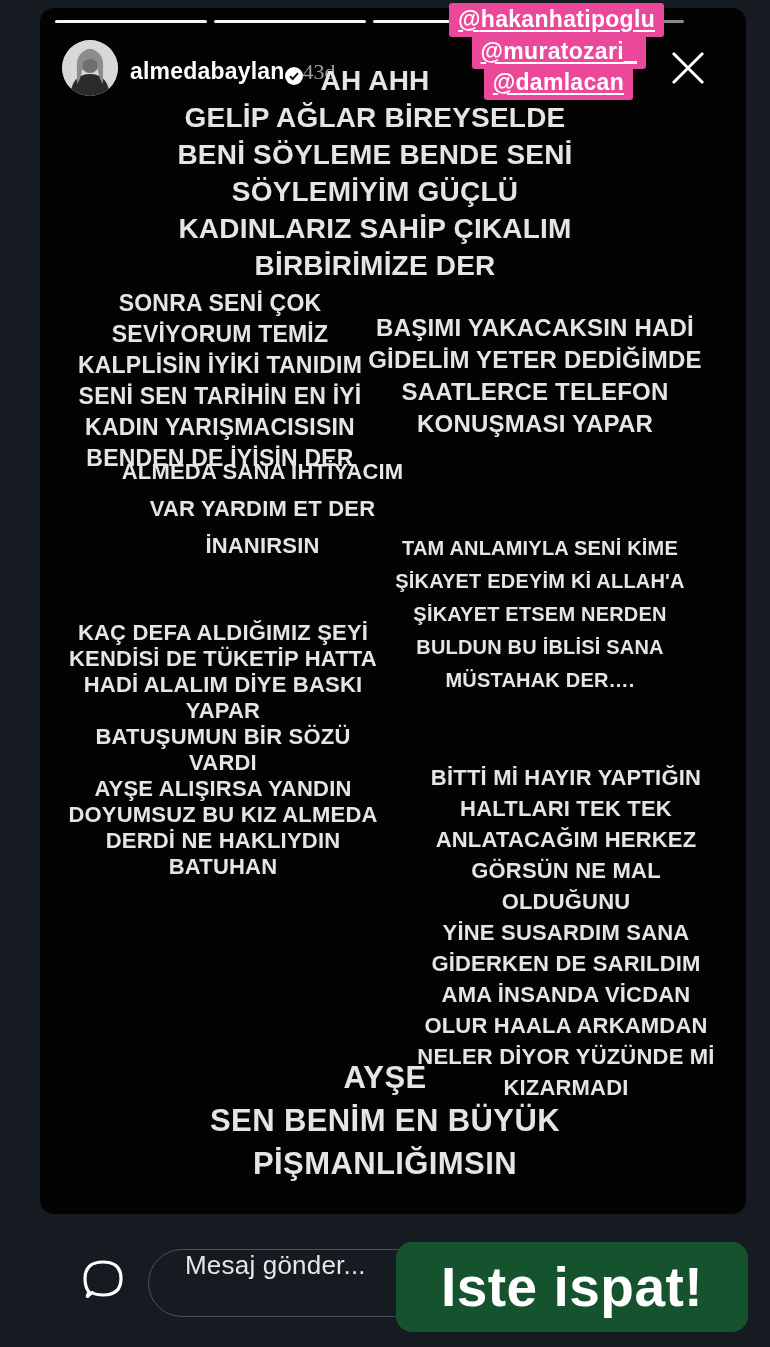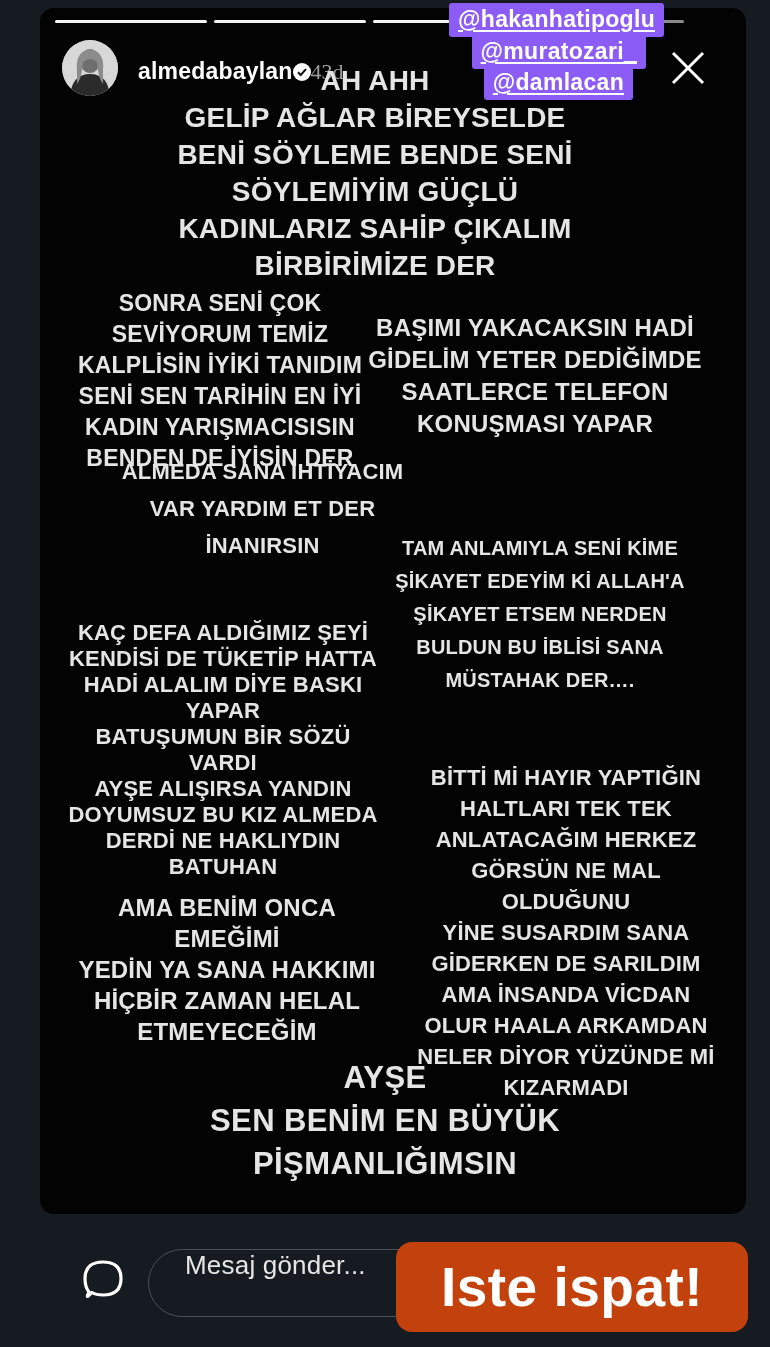--- a/index.html
+++ b/index.html
@@ -9,28 +9,28 @@
     background:#030303;border-radius:14px;}
   
   .progress{position:absolute;left:55px;top:20px;display:flex;gap:7px;z-index:3;}
   .progress .seg{width:152px;height:3px;border-radius:2px;background:#f5f5f5;}
   .progress .seg.dim{background:#8a8a8a;}
   
   #avatar{position:absolute;left:62px;top:40px;width:56px;height:56px;border-radius:50%;
     background:radial-gradient(circle at 50% 38%,#e9e9e9 0%,#cfcfcf 55%,#9a9a9a 100%);
     overflow:hidden;z-index:4;}
   #avatar svg{display:block;}
-  .header-row{position:absolute;left:138px;top:58px;display:flex;align-items:center;z-index:2;}
+  .header-row{position:absolute;left:130px;top:58px;display:flex;align-items:flex-end;z-index:2;}
   .username{color:#fff;font-weight:700;font-size:23px;letter-spacing:.2px;}
   .badge{width:18px;height:18px;border-radius:50%;background:#fff;display:flex;
     align-items:center;justify-content:center;}
   .badge svg{display:block;}
   .timestamp{color:#9d9d9d;font-size:22px;font-weight:400;font-family:Liberation Serif, serif;}
   
-  .mention{position:absolute;background:#8b5cf6;color:#fff;font-weight:700;font-size:23px;
+  .mention{position:absolute;background:#ec4899;color:#fff;font-weight:700;font-size:23px;
     padding:3px 9px 4px;border-radius:3px;text-decoration:underline;
     text-underline-offset:3px;z-index:5;letter-spacing:.3px;}
   #mention-0{top:3px;right:106px;}
   #mention-1{top:35px;right:124px;}
   #mention-2{top:66px;right:137px;}
   
   #close-btn{position:absolute;left:666px;top:46px;width:44px;height:44px;z-index:6;cursor:pointer;}
   
   .tb{position:absolute;color:#e5e5e5;font-weight:700;text-align:center;z-index:2;
     letter-spacing:.2px;}
@@ -43,21 +43,21 @@
   #tb-bitti{left:411px;top:762px;width:310px;font-size:22px;line-height:31px;}
   #tb-ama{left:68px;top:892px;width:318px;font-size:24px;line-height:31px;}
   #tb-ayse{left:155px;top:1056px;width:460px;font-size:31px;line-height:43px;letter-spacing:.4px;}
   
   #camera-btn{position:absolute;left:78px;top:1254px;width:50px;height:50px;z-index:2;cursor:pointer;}
   #message-pill{position:absolute;left:148px;top:1249px;width:438px;height:68px;
     border:1.5px solid #4d5156;border-radius:36px;display:flex;align-items:flex-start;
     padding-left:36px;box-sizing:border-box;background:transparent;z-index:1;}
   #message-placeholder{color:#e6e6e6;font-size:26px;font-weight:400;letter-spacing:.2px;}
   #proof-sticker{position:absolute;left:396px;top:1242px;width:352px;height:90px;
-    background:#c2410c;border-radius:16px;display:flex;align-items:center;justify-content:center;
+    background:#14532d;border-radius:16px;display:flex;align-items:center;justify-content:center;
     z-index:7;}
   #proof-sticker span{color:#fff;font-weight:700;font-size:55px;letter-spacing:.5px;}
 </style>
 </head>
 <body>
 
 <div id="screen">
 
   <div id="story-frame"></div>
 
@@ -98,21 +98,20 @@
     </svg>
   </div>
 
   <div class="tb" id="tb-headline">AH AHH<br>GELİP AĞLAR BİREYSELDE<br>BENİ SÖYLEME BENDE SENİ<br>SÖYLEMİYİM GÜÇLÜ<br>KADINLARIZ SAHİP ÇIKALIM<br>BİRBİRİMİZE DER</div>
   <div class="tb" id="tb-basimi">BAŞIMI YAKACAKSIN HADİ<br>GİDELİM YETER DEDİĞİMDE<br>SAATLERCE TELEFON<br>KONUŞMASI YAPAR</div>
   <div class="tb" id="tb-sonra">SONRA SENİ ÇOK<br>SEVİYORUM  TEMİZ<br>KALPLİSİN İYİKİ TANIDIM<br>SENİ SEN TARİHİN EN İYİ<br>KADIN YARIŞMACISISIN<br>BENDEN DE İYİSİN DER</div>
   <div class="tb" id="tb-almeda">ALMEDA SANA İHTİYACIM<br>VAR YARDIM ET DER<br>İNANIRSIN</div>
   <div class="tb" id="tb-tam">TAM ANLAMIYLA SENİ KİME<br>ŞİKAYET EDEYİM Kİ ALLAH'A<br>ŞİKAYET ETSEM NERDEN<br>BULDUN BU İBLİSİ SANA<br>MÜSTAHAK DER….</div>
   <div class="tb" id="tb-kac">KAÇ DEFA ALDIĞIMIZ ŞEYİ<br>KENDİSİ DE TÜKETİP HATTA<br>HADİ ALALIM DİYE BASKI<br>YAPAR<br>BATUŞUMUN BİR SÖZÜ<br>VARDI<br>AYŞE ALIŞIRSA YANDIN<br>DOYUMSUZ BU KIZ  ALMEDA<br>DERDİ NE HAKLIYDIN<br>BATUHAN</div>
   <div class="tb" id="tb-bitti">BİTTİ Mİ HAYIR YAPTIĞIN<br>HALTLARI TEK TEK<br>ANLATACAĞIM HERKEZ<br>GÖRSÜN NE MAL<br>OLDUĞUNU<br>YİNE SUSARDIM SANA<br>GİDERKEN DE SARILDIM<br>AMA İNSANDA VİCDAN<br>OLUR HAALA ARKAMDAN<br>NELER DİYOR YÜZÜNDE Mİ<br>KIZARMADI</div>
-  <div class="tb" id="tb-ama">AMA BENİM  ONCA EMEĞİMİ<br>YEDİN YA SANA HAKKIMI<br>HİÇBİR ZAMAN HELAL<br>ETMEYECEĞİM</div>
   <div class="tb" id="tb-ayse">AYŞE<br>SEN BENİM EN BÜYÜK<br>PİŞMANLIĞIMSIN</div>
 
   <div id="camera-btn">
     <svg width="50" height="50" viewBox="0 0 50 50">
       <path d="M 11 38 Q 7 33 7 24.5 Q 7 8 25 8 Q 43 8 43 24.5 Q 43 41 25 41 Q 18 41 14 38.5 L 10 42 Q 9 43 9.5 41.5 Z" fill="none" stroke="#fff" stroke-width="3.2" stroke-linejoin="round"></path>
     </svg>
   </div>
 
   <div id="message-pill">
     <span id="message-placeholder">Mesaj gönder...</span>

